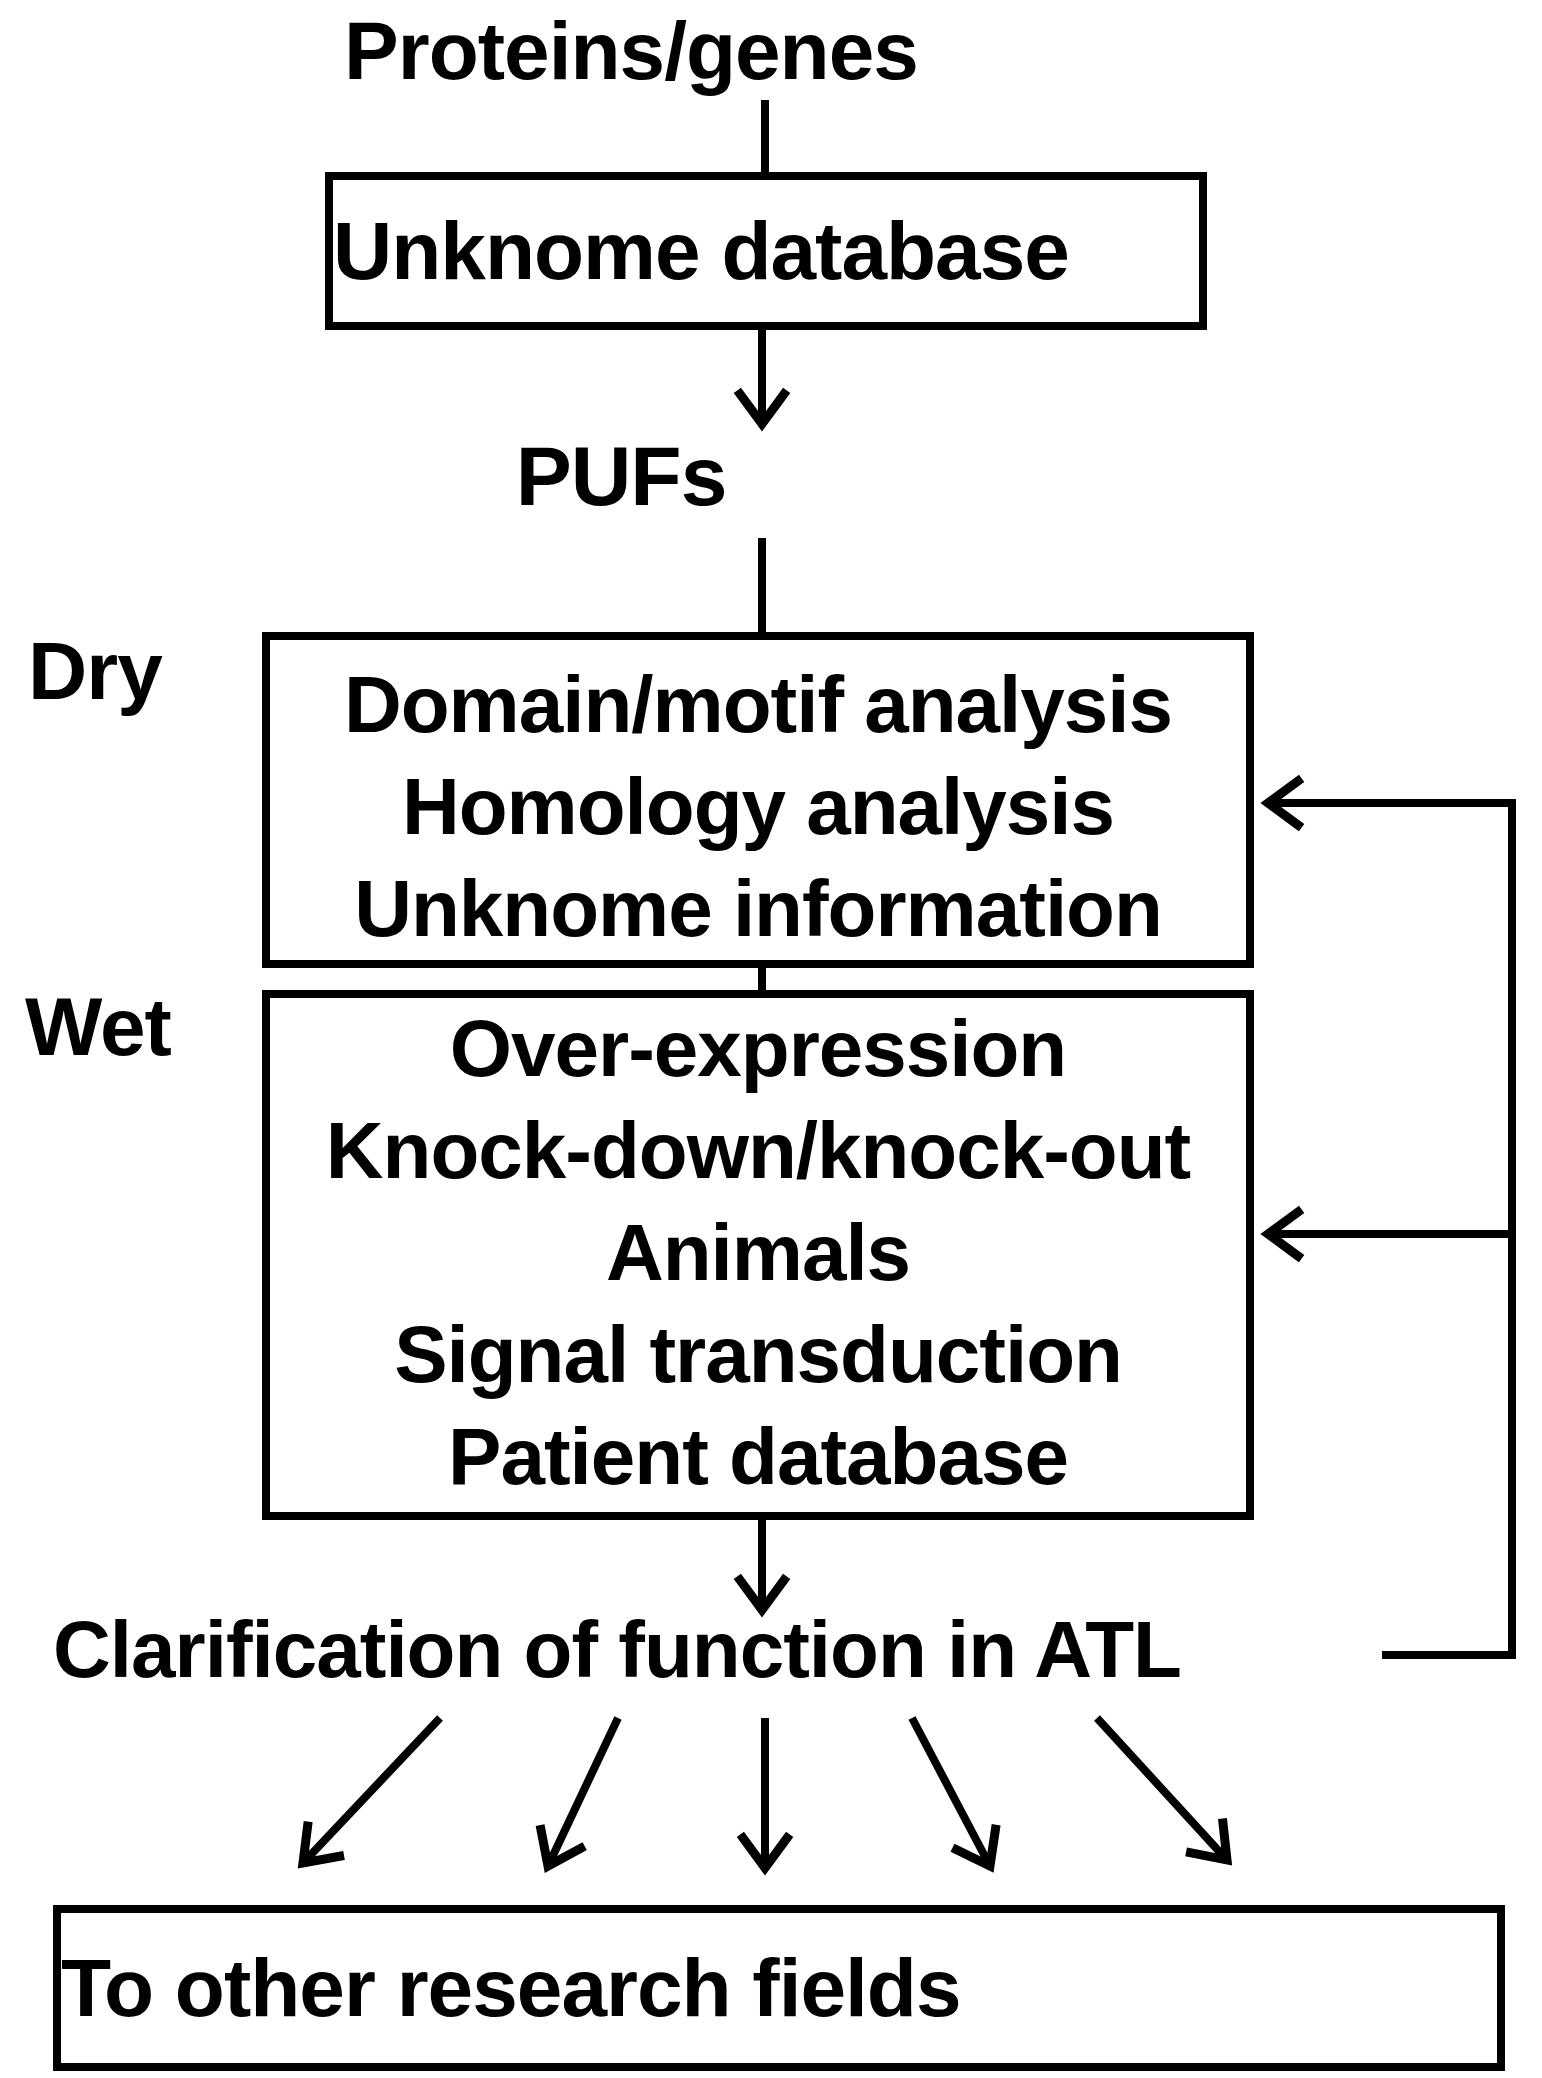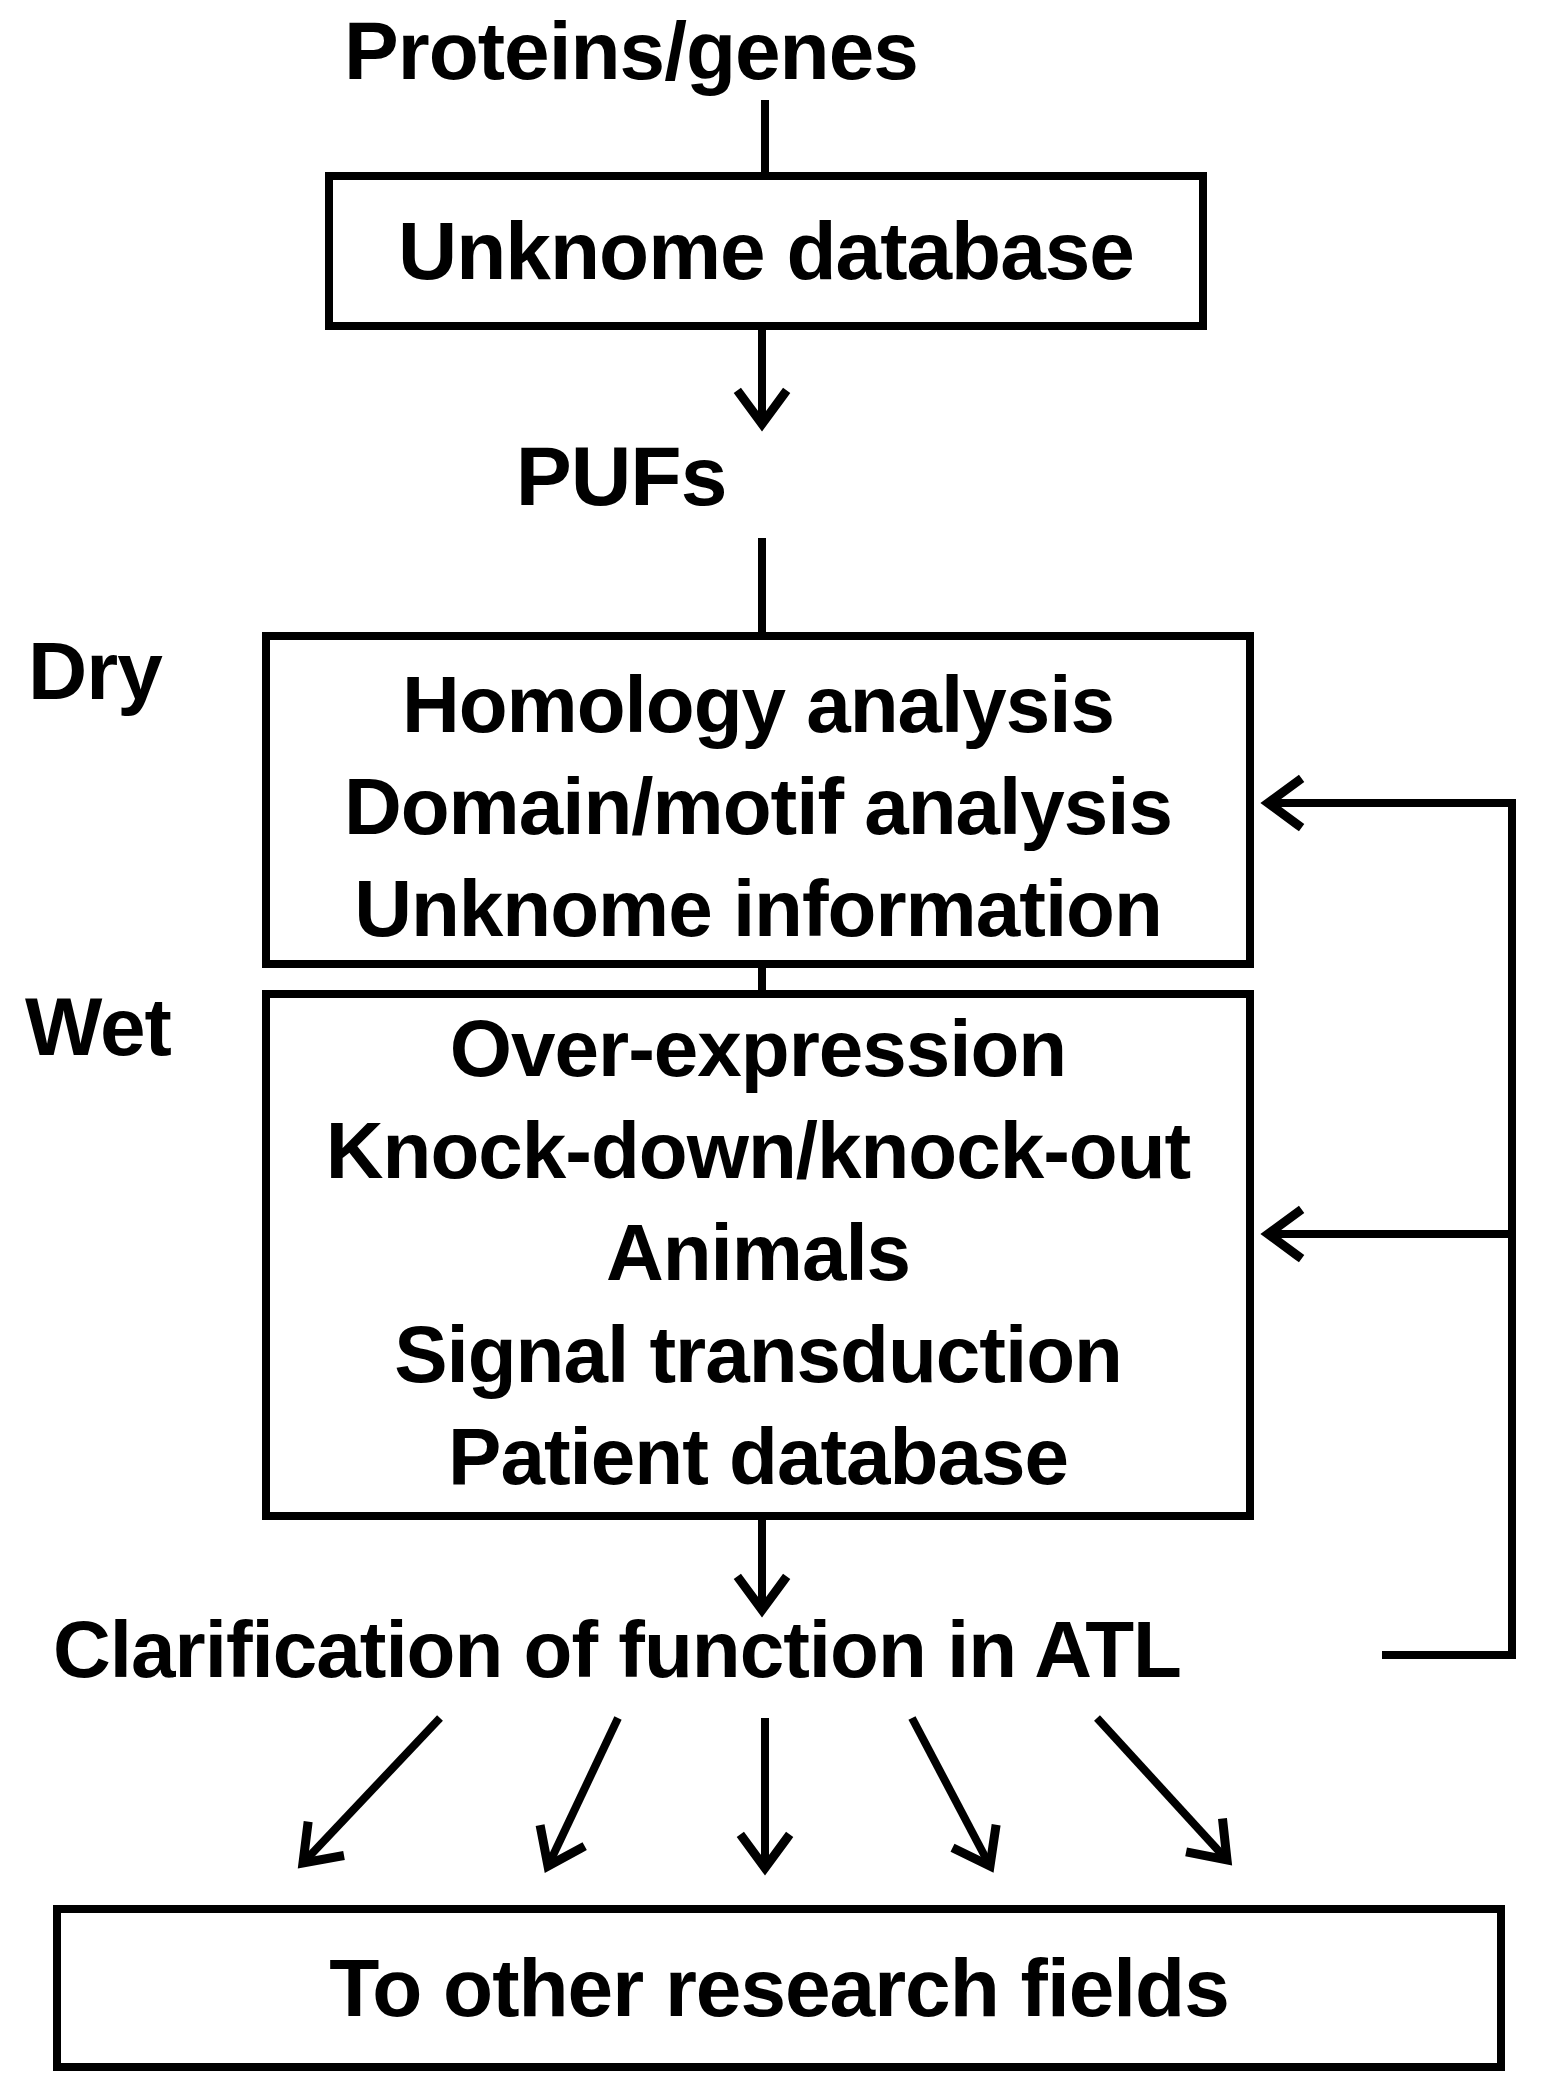--- a/index.html
+++ b/index.html
@@ -24,21 +24,20 @@
   .centered { left: 0; width: 1262px; text-align: center; }
   .box {
     position: absolute;
     box-sizing: border-box;
     border: 8px solid #000;
     background: #ffffff;
   }
   .box-flex {
     display: flex;
     align-items: center;
-    justify-content: center;
   }
   .box-text { font-size: 82px; font-weight: 700; letter-spacing: -1px; white-space: nowrap; }
   .stack { text-align: center; }
   .stack .line {
     font-size: 80px;
     line-height: 102px;
     letter-spacing: -1px;
     white-space: nowrap;
   }
   svg.wires { position: absolute; left: 0; top: 0; pointer-events: none; }
@@ -53,22 +52,22 @@
   <div class="box box-flex" style="left: 325px; top: 172px; width: 882px; height: 158px;">
     <div class="box-text">Unknome database</div>
   </div>
 
   <div class="label centered" style="top: 434px; font-size: 84px; transform: translateX(-10px);">PUFs</div>
 
   <div class="label" style="left: 28px; top: 630px; font-size: 82px;">Dry</div>
 
   <div class="box" style="left: 262px; top: 632px; width: 992px; height: 336px; padding-top: 14px;">
     <div class="stack">
+      <div class="line">Domain/motif analysis</div>
       <div class="line">Homology analysis</div>
-      <div class="line">Domain/motif analysis</div>
       <div class="line">Unknome information</div>
     </div>
   </div>
 
   <div class="label" style="left: 25px; top: 986px; font-size: 82px;">Wet</div>
 
   <div class="box" style="left: 262px; top: 990px; width: 992px; height: 530px; ">
     <div class="stack">
       <div class="line">Over-expression</div>
       <div class="line">Knock-down/knock-out</div>

